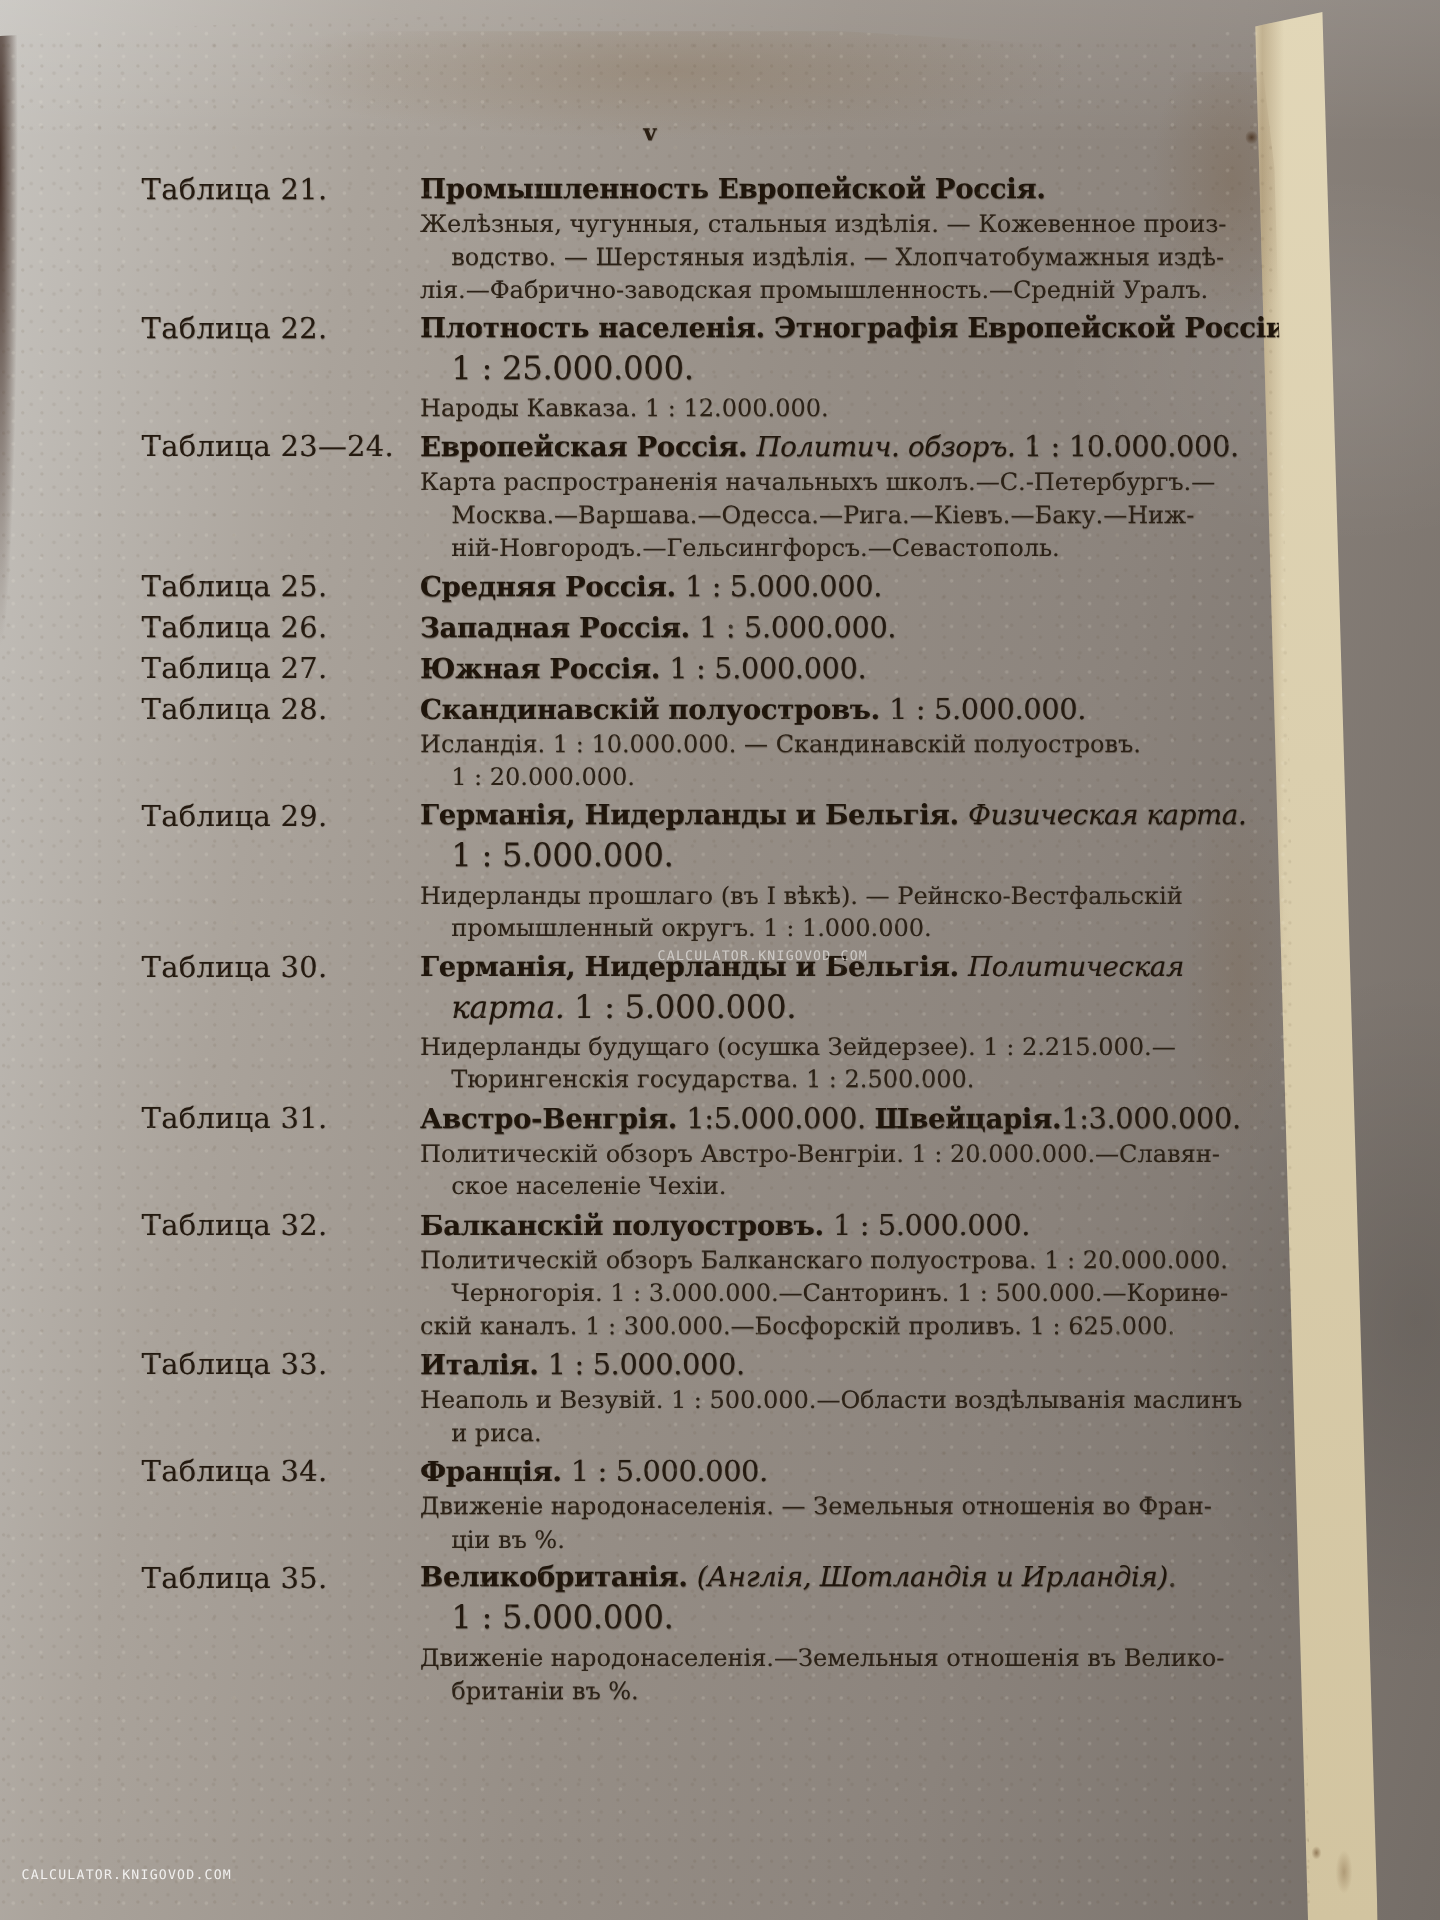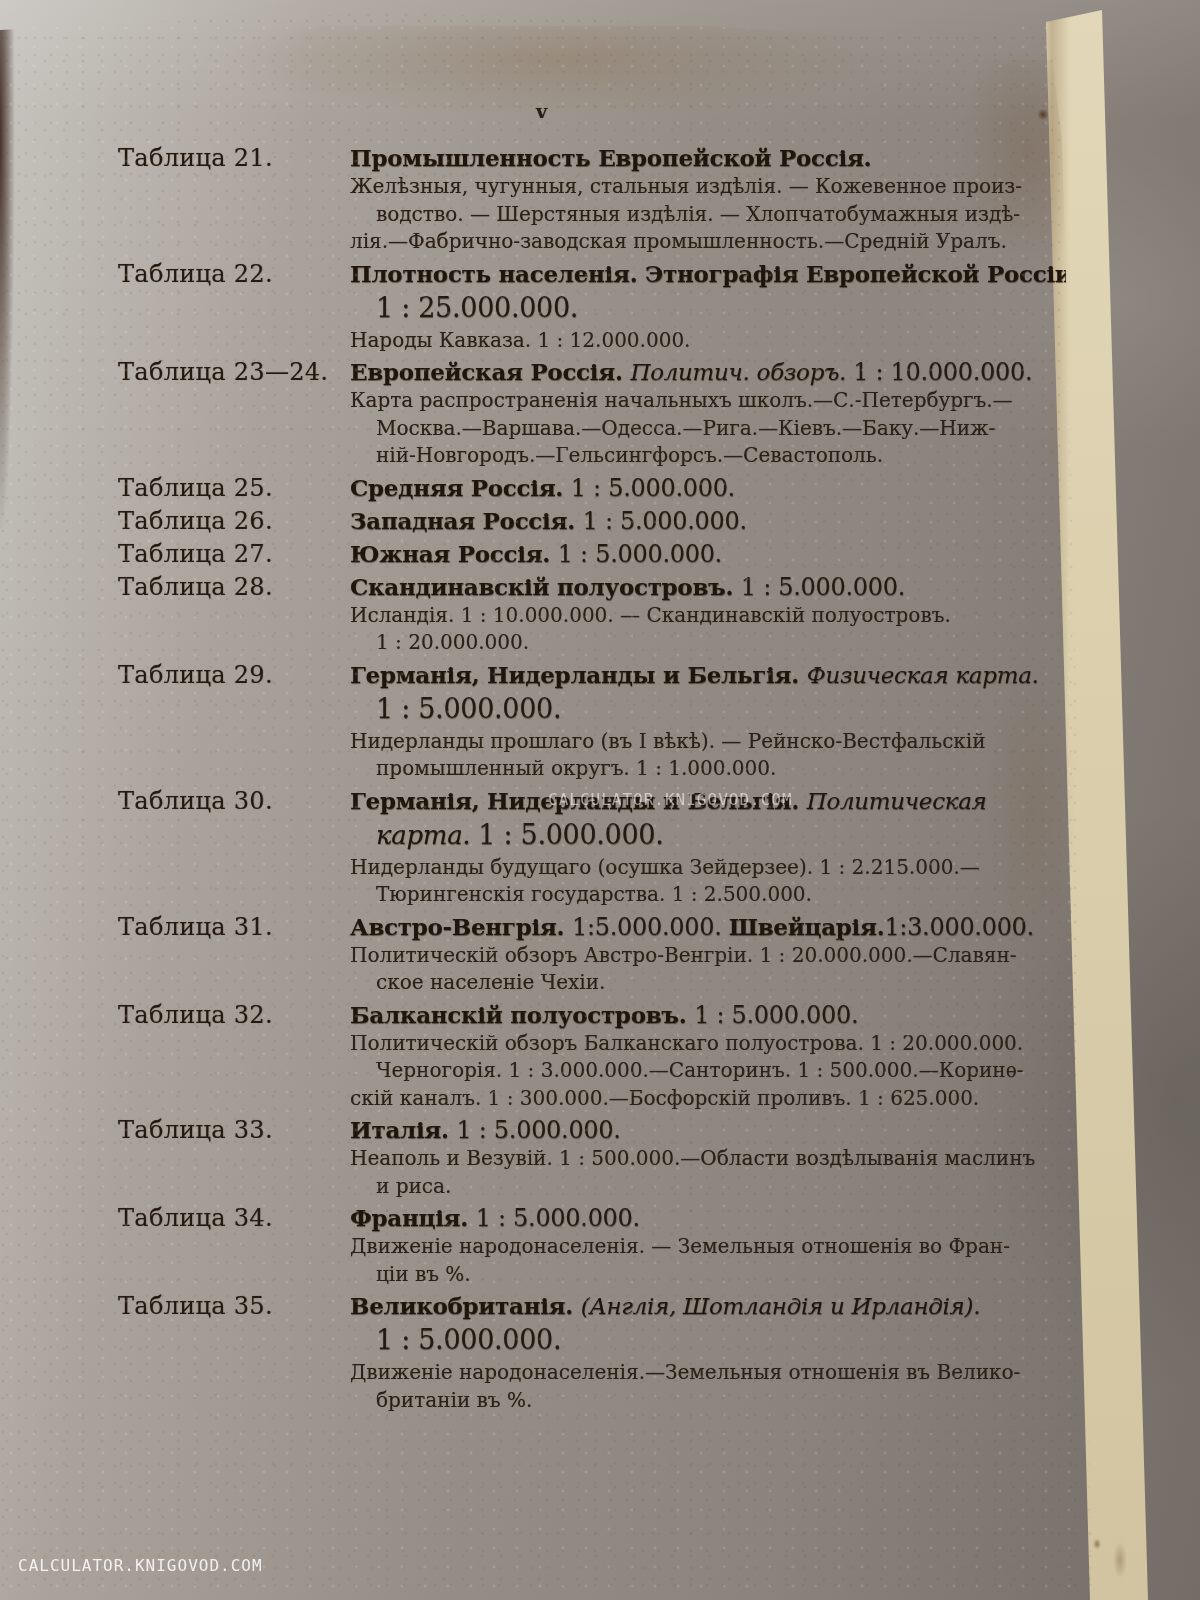--- a/index.html
+++ b/index.html
@@ -91,21 +91,21 @@
   .title-line .seg-r{font-weight:400;font-size:24px;color:#241a10;}
   .title-line.big{font-size:26px;line-height:37px;}
   .title-line.big .seg-r{font-size:27px;}
   .note-line{font-size:20px;line-height:27.5px;white-space:nowrap;color:#2b2116;
     text-shadow:0.2px 0.3px 0.7px rgba(40,26,12,.45);}
   .ind{padding-left:26px;}
 
   
   .watermark{
     position:absolute;font-family:"DejaVu Sans Mono", monospace;
-    color:rgba(255,255,255,.85);font-size:16px;letter-spacing:1px;white-space:nowrap;text-align:center;
+    color:rgba(255,255,255,.85);font-size:11px;letter-spacing:1px;white-space:nowrap;text-align:center;
   }
   .wm-center{left:548px;top:790px;color:rgba(255,255,255,.55);}
   .wm-bottom{left:18px;top:1556px;}
 </style>
 </head>
 <body>
 
 <div class="photo">
   <div class="surface"></div>
   <div class="page-edge"></div>

